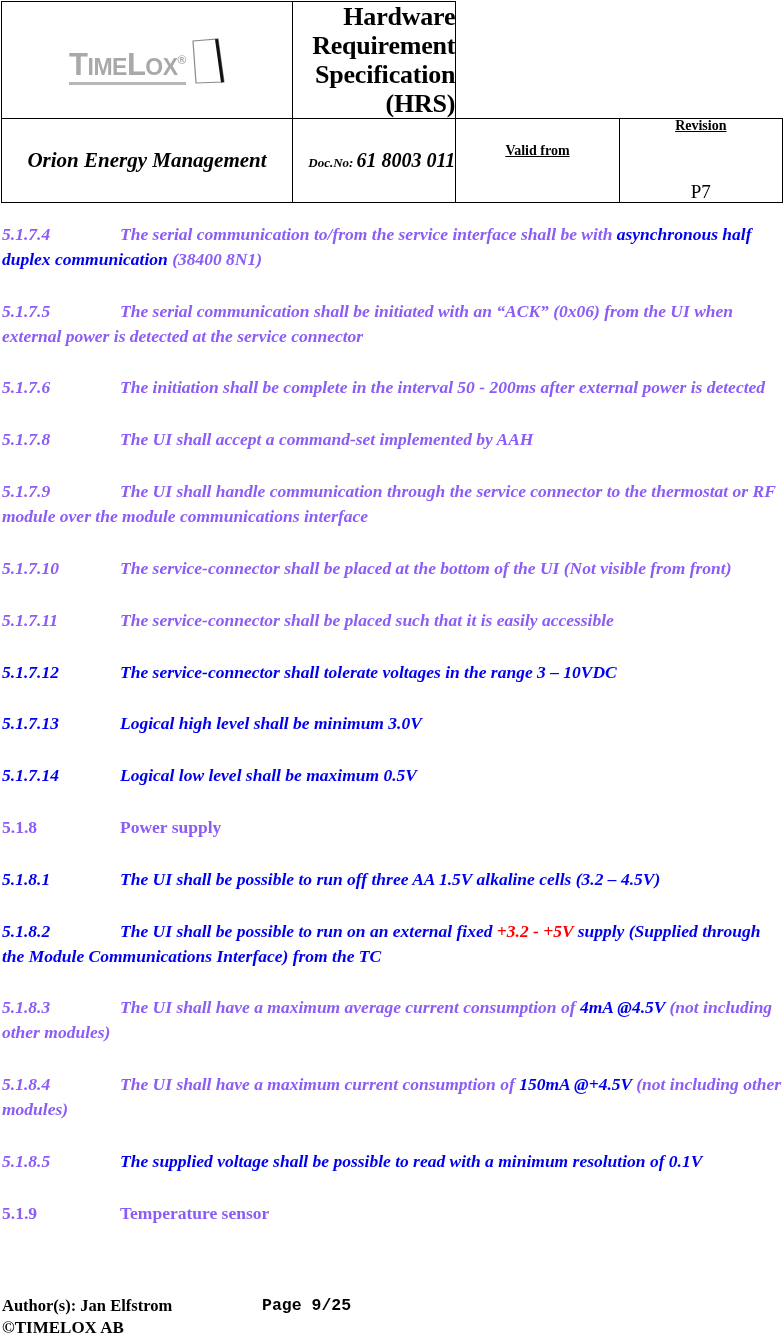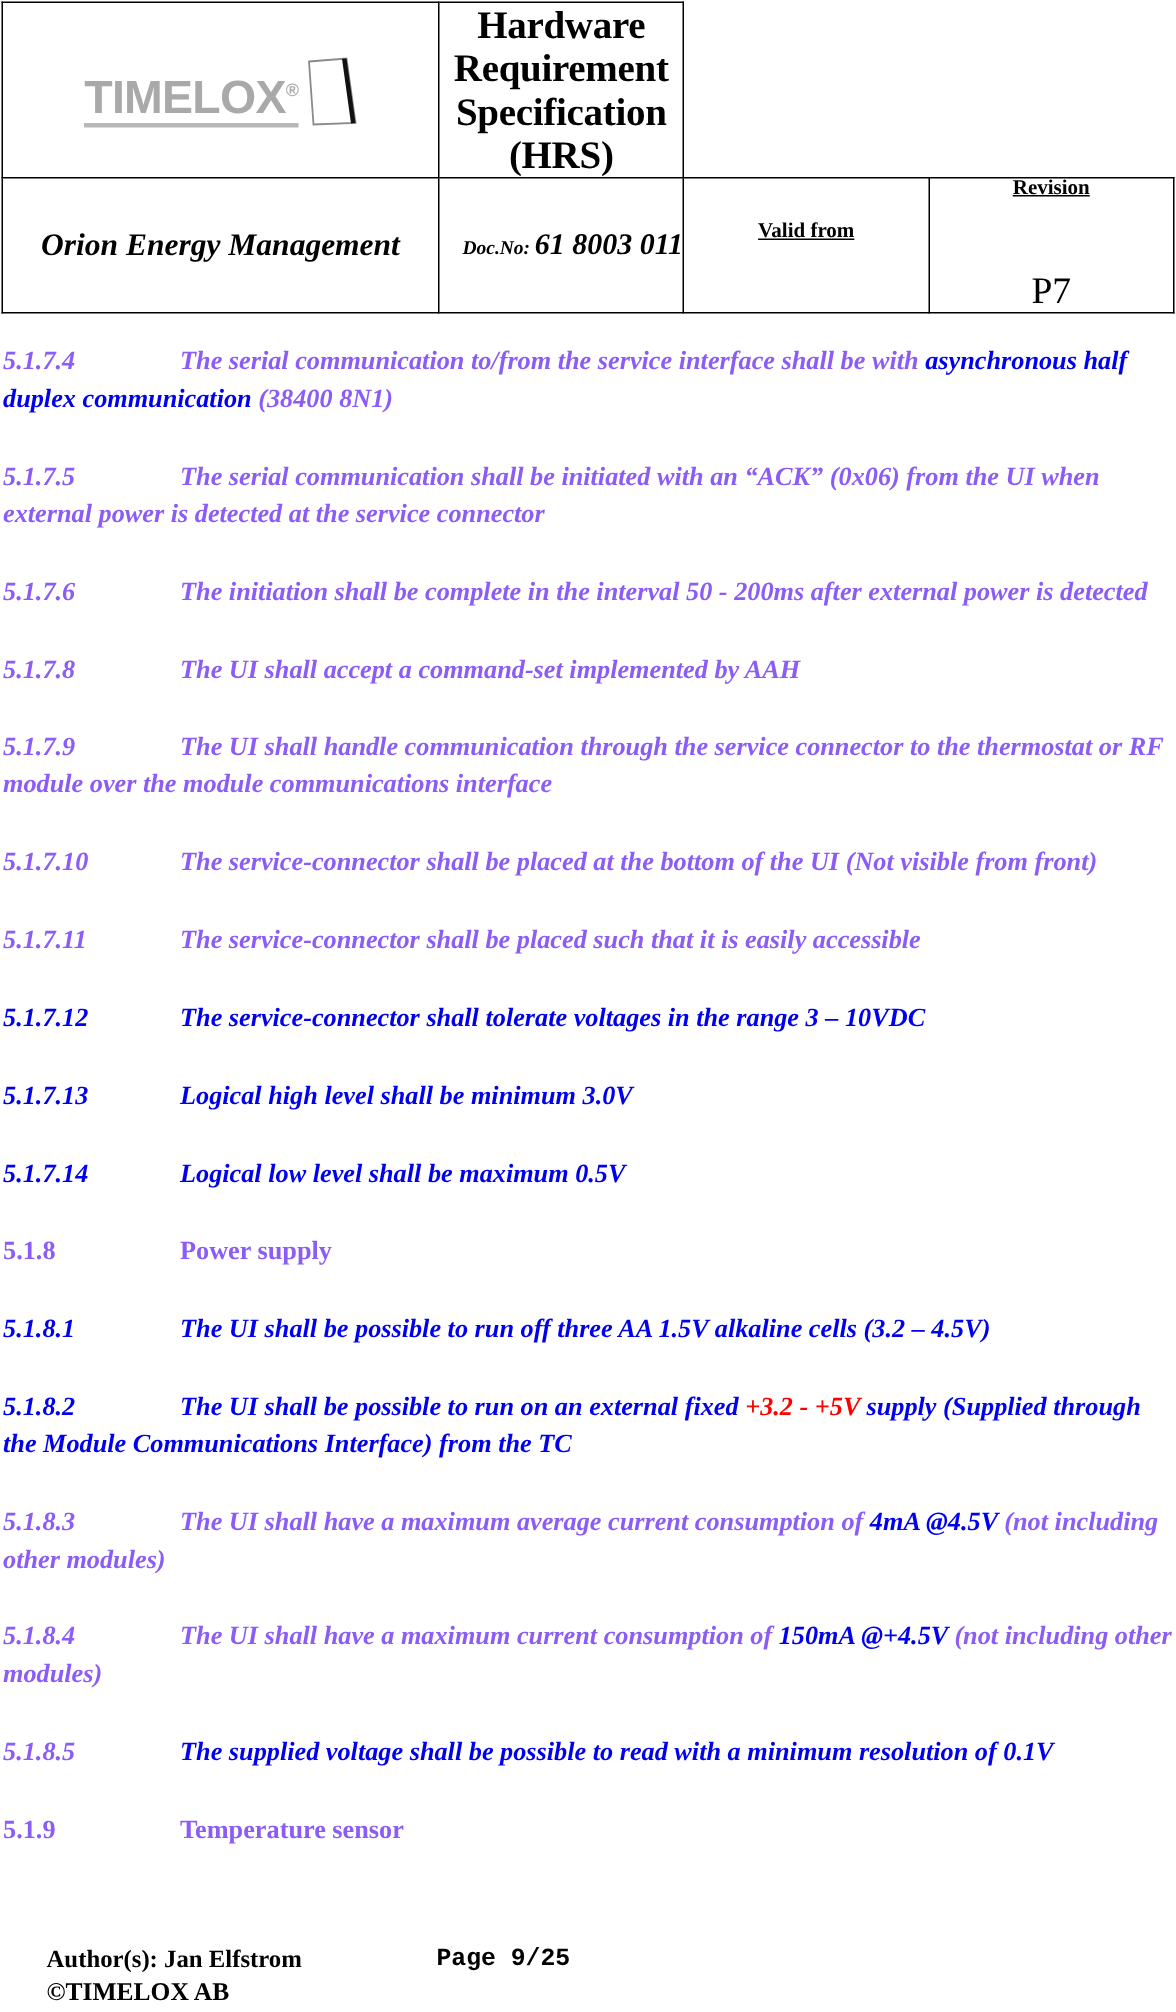--- a/index.html
+++ b/index.html
@@ -23,21 +23,21 @@
     margin:1px 0 0 1px;
     border-collapse:collapse;
     table-layout:fixed;
   }
   .hdr-table td{
     border:1.3px solid #000000;
     vertical-align:middle;
     padding:0;
   }
   .cell-logo{ width:290px; height:84px; text-align:center; }
-  .cell-title{ height:84px; text-align:center; }
+  .cell-title{ height:84px; text-align:right; }
   .cell-company{ width:290px; height:44px; text-align:center; }
   .cell-docno{ width:295px; height:44px; text-align:right; }
   .cell-valid{ width:118px; height:44px; text-align:center; }
   .cell-rev{ width:77px; height:44px; text-align:center; }
 
   .doc-title{
     font-weight:bold;
     font-size:26px;
     line-height:1.12;
     letter-spacing:-0.2px;
@@ -62,21 +62,21 @@
   .smalllabel{
     font-weight:bold;
     font-size:14px;
     display:block;
     line-height:1.05;
     text-decoration:underline;
   }
   .rev-stack{ line-height:1.0; }
   .rev-value{
     font-weight:normal;
-    font-size:25px;
+    font-size:19px;
     display:block;
     line-height:1.05;
     margin-top:48px;
   }
   .valid-value{
     font-weight:normal;
     font-size:15px;
     display:block;
     min-height:18px;
   }
@@ -92,21 +92,21 @@
     position:relative;
     display:inline-block;
     color:#a9a9a9;
     font-family:"Liberation Sans","DejaVu Sans",sans-serif;
     font-weight:bold;
     font-size:31px;
     letter-spacing:-0.5px;
     line-height:1;
     padding-bottom:5px;
   }
-  .logo-word .sm{ font-size:31px; }
+  .logo-word .sm{ font-size:23px; }
   .logo-word .reg{
     font-size:12px;
     vertical-align:super;
     line-height:1;
   }
   .logo-underline{
     position:absolute;
     left:0; right:0; bottom:0;
     height:3px;
     background:#b7b7b7;
@@ -158,21 +158,20 @@
     width:784px;
     padding:0 2px 3px 2px;
     box-sizing:border-box;
   }
   .footer-row{
     display:flex;
     align-items:flex-end;
     font-weight:bold;
     font-size:16.5px;
     line-height:1.3;
-    margin-left:29px;
   }
   .footer-author{ width:260px; }
   .footer-page{ flex:1;font-family:Liberation Mono, monospace; }
   .footer-conf{
     color:#ff0000;
     font-weight:bold;
     font-size:15px;
     flex:1;
   }
   .footer-copy{

